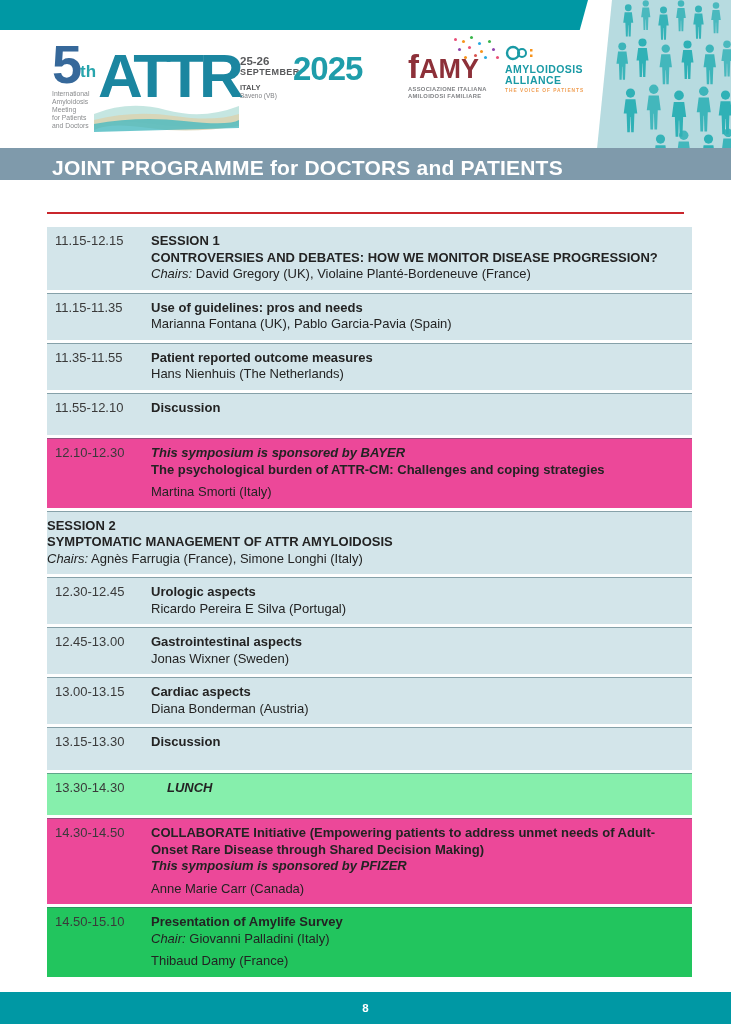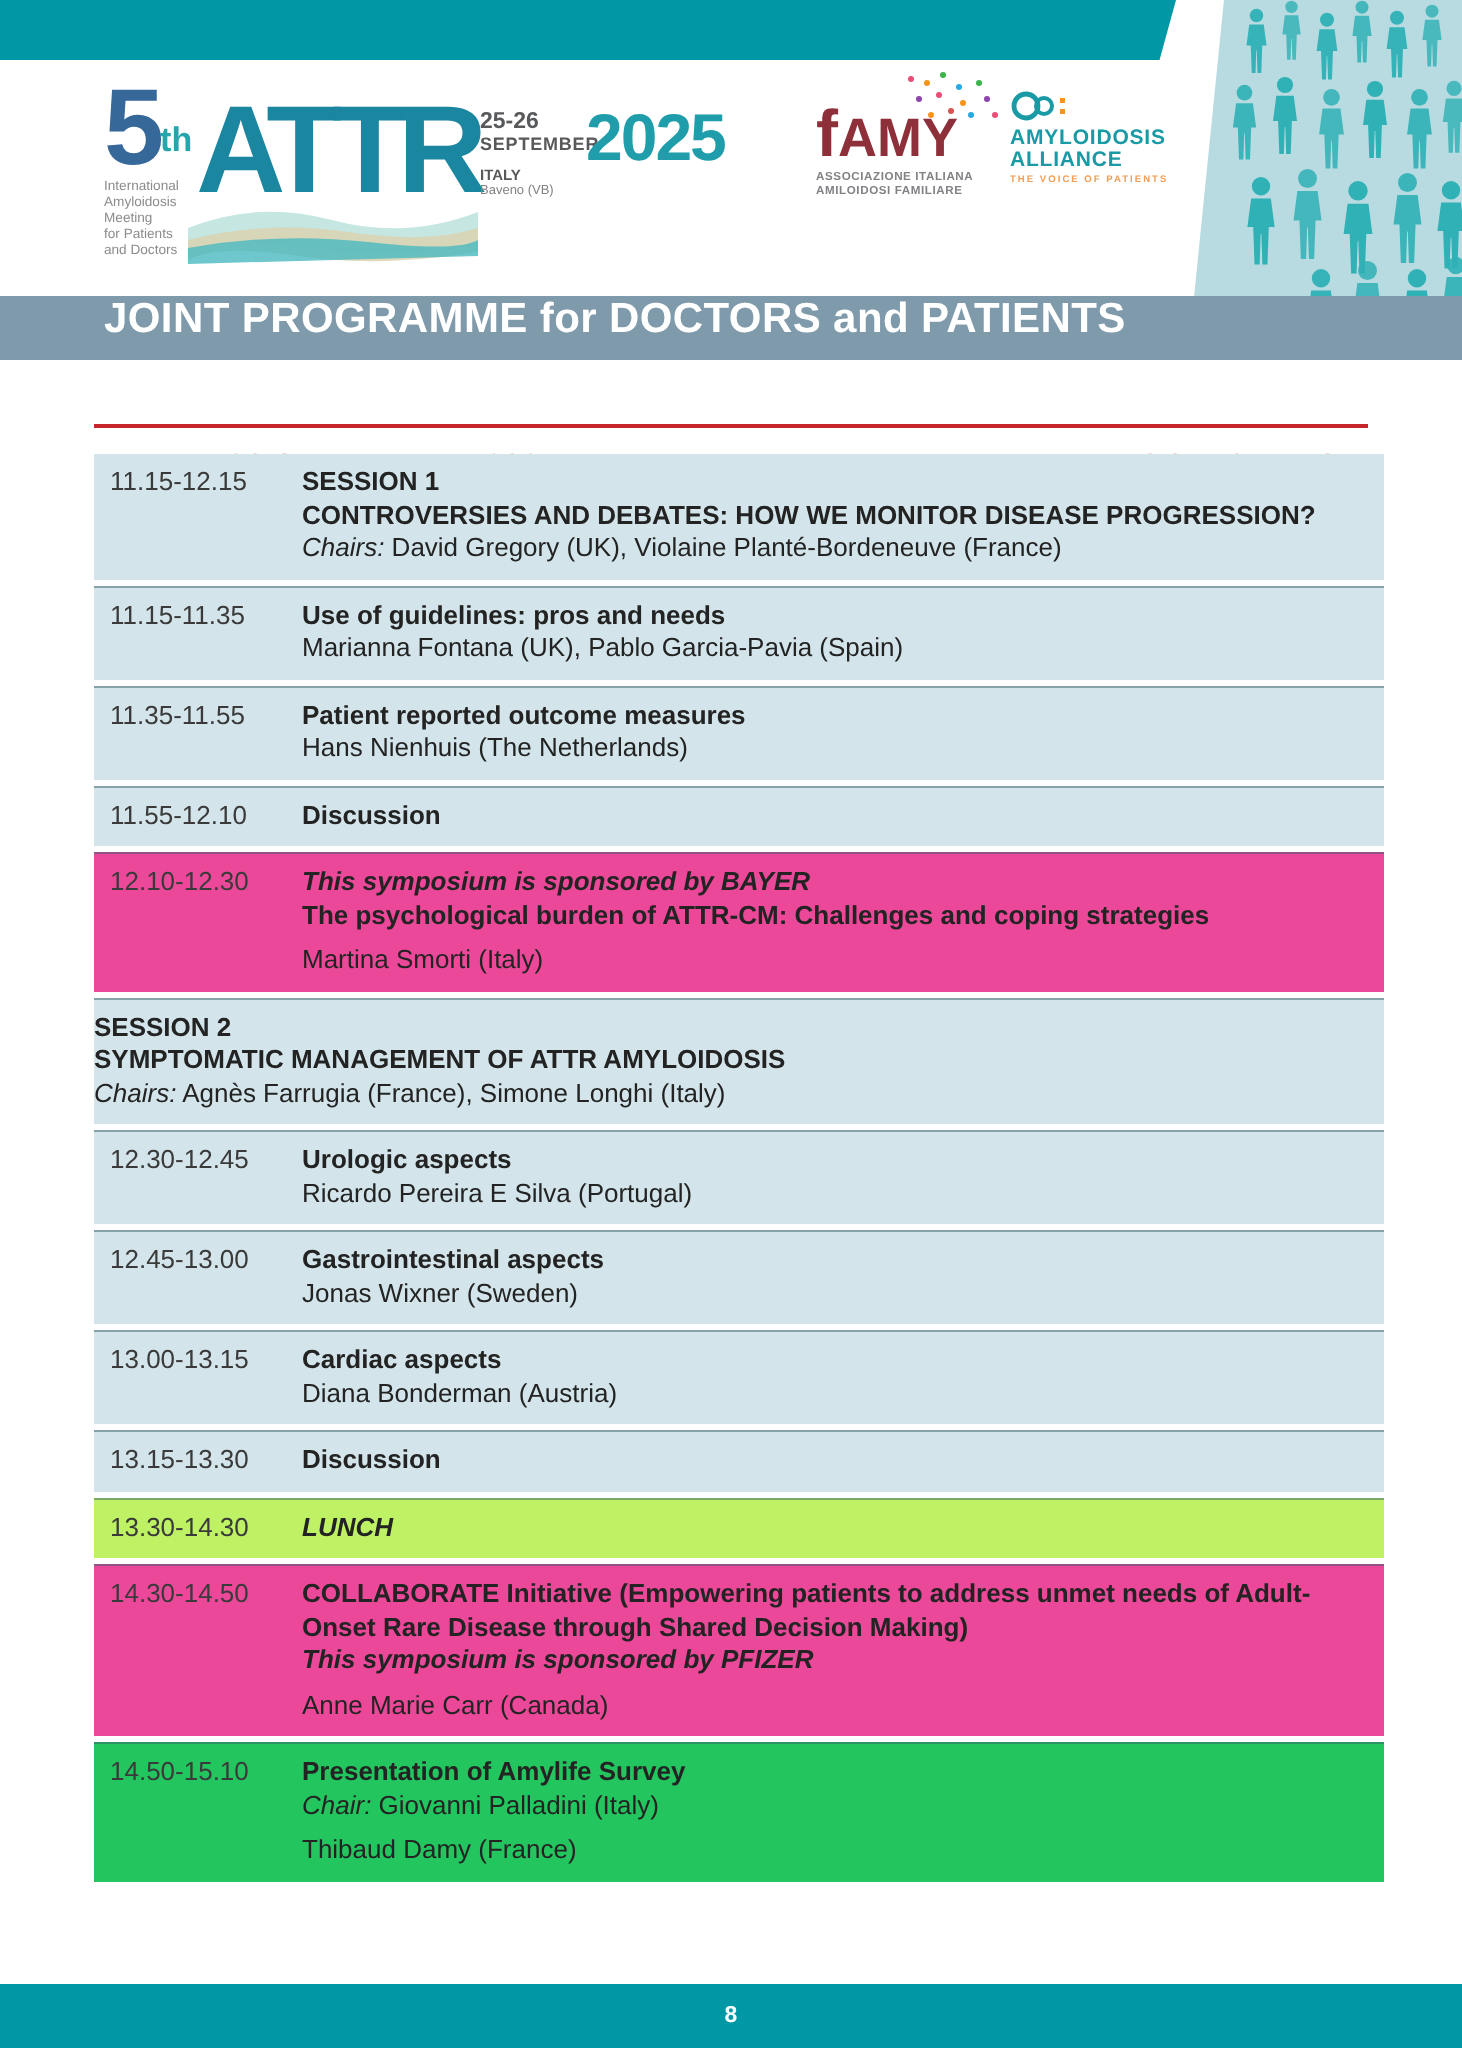--- a/index.html
+++ b/index.html
@@ -36,36 +36,36 @@
        20px 16px 0 #d9534f,38px 10px 0 #8e44ad,10px 18px 0 #f7941d,42px 18px 0 #e94e77;}
   .famy .name{font-size:27px;font-weight:600;color:#8d3039;letter-spacing:0px;line-height:34px;margin-top:8px;}
   .famy .name .fa{font-size:33px;}
   .famy .sub{font-size:5.8px;font-weight:700;color:#808285;letter-spacing:.3px;white-space:pre-line;line-height:7px;}
   .alliance{position:absolute;left:505px;top:15px;width:110px;}
   .alliance .icon{height:16px;margin-bottom:3px;}
   .alliance .l1{font-size:10.5px;font-weight:800;color:#1a9aa5;letter-spacing:.4px;line-height:11px;}
   .alliance .tag{font-size:4.8px;font-weight:700;color:#f09e53;letter-spacing:1px;margin-top:2px;}
   
   .banner{position:absolute;left:0;top:148px;width:731px;height:32px;background:#7f9aab;
-     display:flex;align-items:flex-start;}
+     display:flex;align-items:flex-end;}
   .banner .t{margin-left:52px;font-size:21px;font-weight:800;color:#ffffff;letter-spacing:.2px;}
   
   .subheader{position:absolute;left:47px;top:186px;width:637px;display:flex;justify-content:space-between;}
   .subheader .d,.subheader .r{font-size:16px;font-weight:800;color:#c9262c;letter-spacing:.2px;margin-top:39px;}
   .red-rule{position:absolute;left:47px;top:212px;width:637px;height:2px;background:#c9262c;}
   
   .schedule{position:absolute;left:47px;top:227px;width:645px;}
   .row{display:flex;margin-top:3px;}
   .row:first-child{margin-top:0;}
   .row + .row{border-top:1px solid rgba(58,94,104,.5);}
   .row.blue{background:#d3e5ea;}
   .row.tan{background:#ec4899;}
   .row.tan-light{background:#22c55e;}
-  .row.white{background:#bef264;}
-  .cell-time{flex:0 0 96px;padding:6px 0 7px 8px;font-size:13px;line-height:16.5px;color:#3a3a3a;}
+  .row.white{background:#86efac;gap:16px;}
+  .cell-time{flex:0 0 96px;padding:6px 0 19px 8px;font-size:13px;line-height:16.5px;color:#3a3a3a;}
   .cell-content{flex:1;padding:6px 28px 7px 0;font-size:13px;line-height:16.5px;}
   .cell-content p{margin:0;}
   .cell-content p.gap{margin-top:6px;}
   .seg-b{font-weight:700;}
   .seg-i{font-style:italic;}
   
   .footer{position:absolute;left:0;bottom:0;width:731px;height:32px;background:#0098a4;
     display:flex;align-items:center;justify-content:center;}
   .footer .pg{color:#ffffff;font-size:11.5px;font-weight:700;}
 </style>

